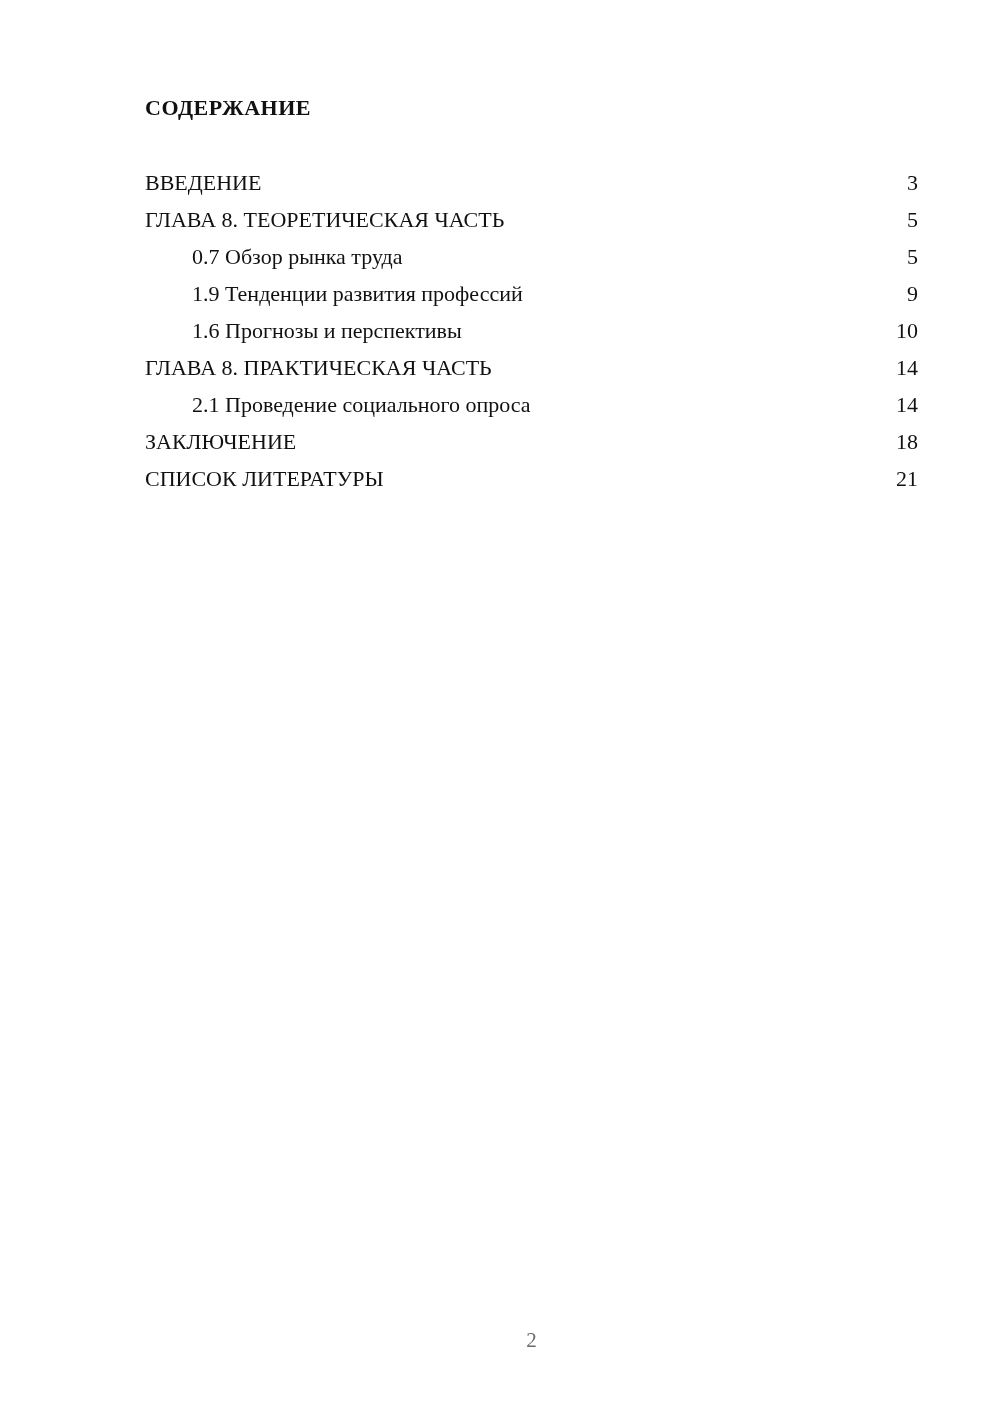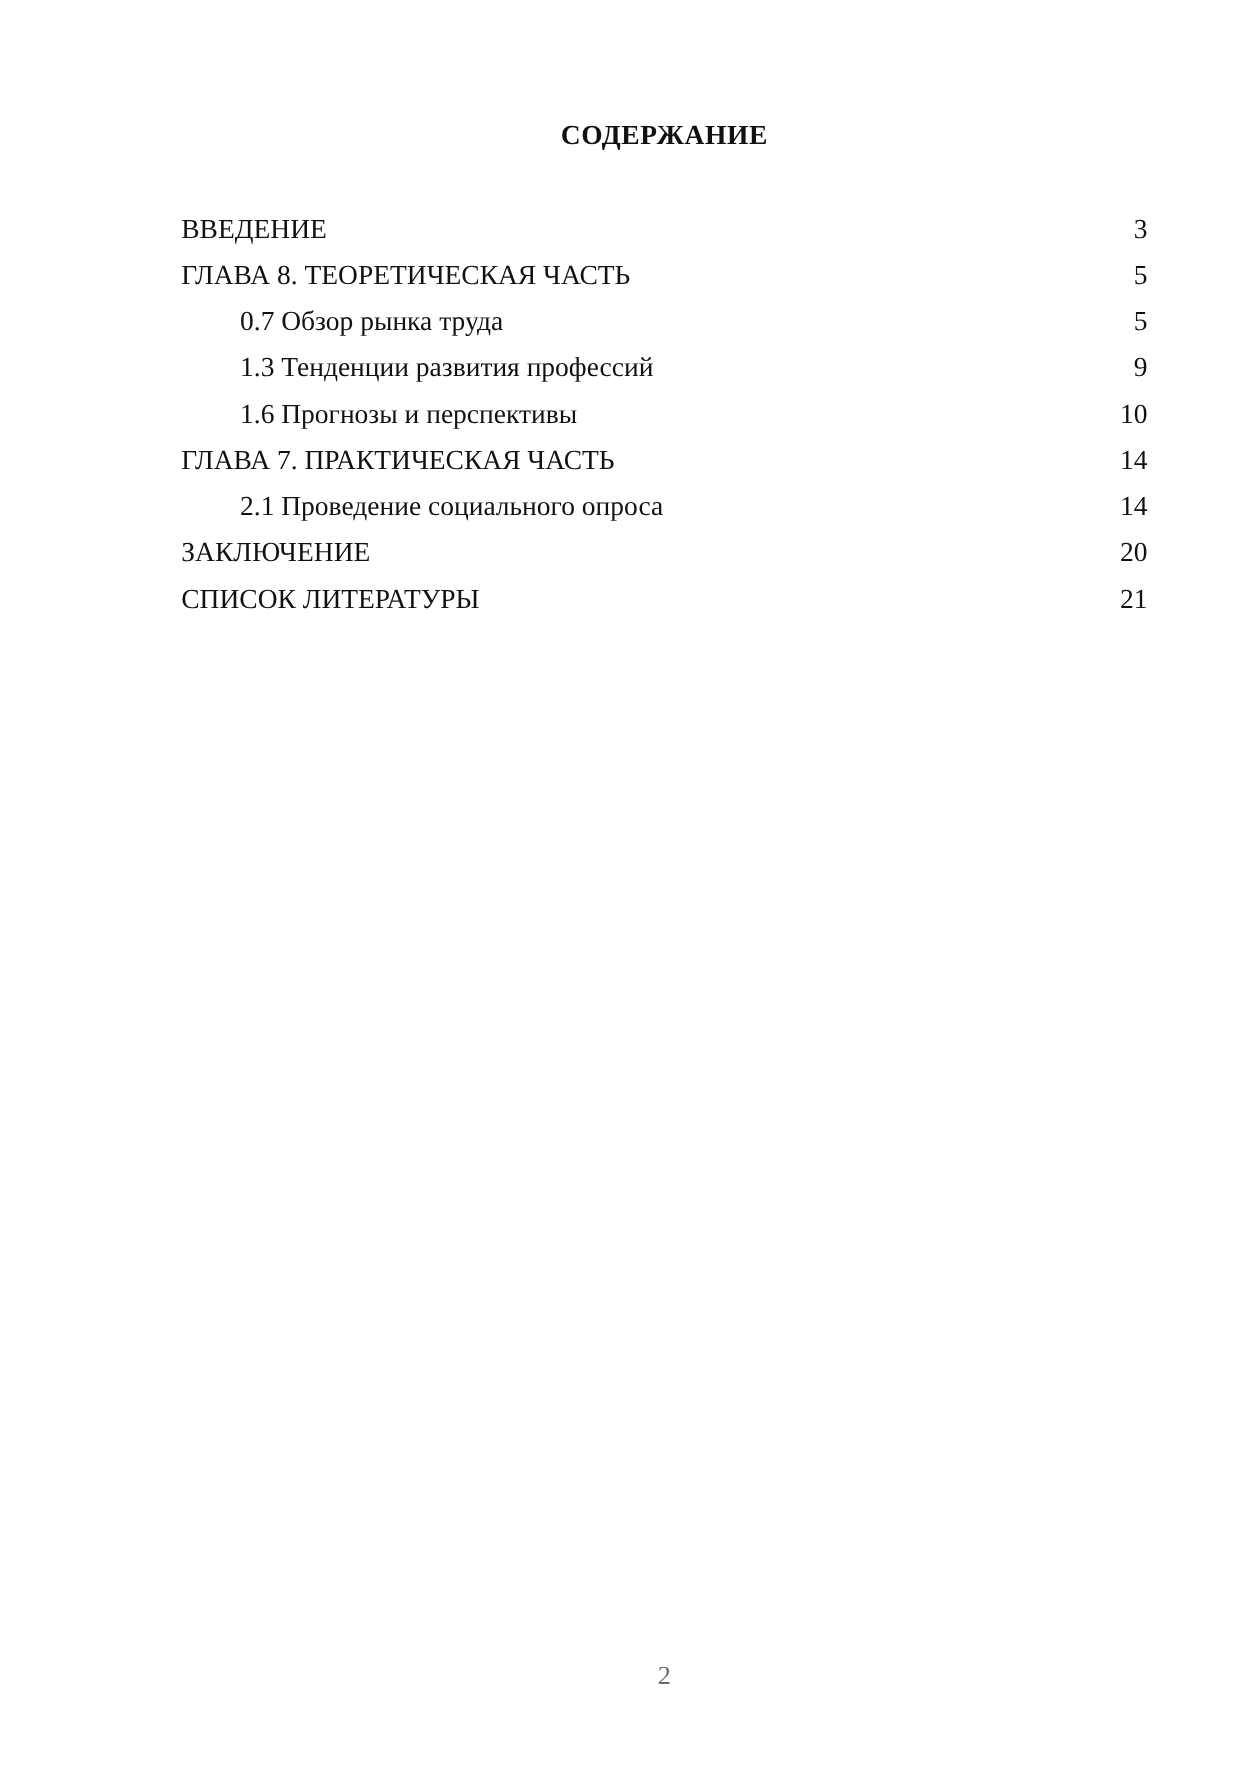--- a/index.html
+++ b/index.html
@@ -20,21 +20,21 @@
     position: absolute;
     left: 145px;
     top: 89px;
     width: 773px;
   }
   .title {
     margin: 0 0 38px 0;
     font-size: 22px;
     line-height: 37px;
     font-weight: bold;
-    text-align: center;
+    text-align: left;
     letter-spacing: 0.5px;
   }
   .toc-list {
     width: 100%;
   }
   .toc-row {
     display: flex;
     justify-content: space-between;
     align-items: flex-end;
     font-size: 22px;
@@ -80,38 +80,38 @@
   </div>
         <div class="toc-row">
     <span class="toc-label">ГЛАВА 8. ТЕОРЕТИЧЕСКАЯ ЧАСТЬ</span>
     <span class="toc-page">5</span>
   </div>
         <div class="toc-row level-1">
     <span class="toc-label">0.7 Обзор рынка труда</span>
     <span class="toc-page">5</span>
   </div>
         <div class="toc-row level-1">
-    <span class="toc-label">1.3 Тенденции развития профессий</span>
+    <span class="toc-label">1.9 Тенденции развития профессий</span>
     <span class="toc-page">9</span>
   </div>
         <div class="toc-row level-1">
     <span class="toc-label">1.6 Прогнозы и перспективы</span>
     <span class="toc-page">10</span>
   </div>
         <div class="toc-row">
-    <span class="toc-label">ГЛАВА 7. ПРАКТИЧЕСКАЯ ЧАСТЬ</span>
+    <span class="toc-label">ГЛАВА 8. ПРАКТИЧЕСКАЯ ЧАСТЬ</span>
     <span class="toc-page">14</span>
   </div>
         <div class="toc-row level-1">
     <span class="toc-label">2.1 Проведение социального опроса</span>
     <span class="toc-page">14</span>
   </div>
         <div class="toc-row">
     <span class="toc-label">ЗАКЛЮЧЕНИЕ</span>
-    <span class="toc-page">20</span>
+    <span class="toc-page">18</span>
   </div>
         <div class="toc-row">
     <span class="toc-label">СПИСОК ЛИТЕРАТУРЫ</span>
     <span class="toc-page">21</span>
   </div>
       </div>
   </div>
 
   <div class="footer">
     <span>2</span>

